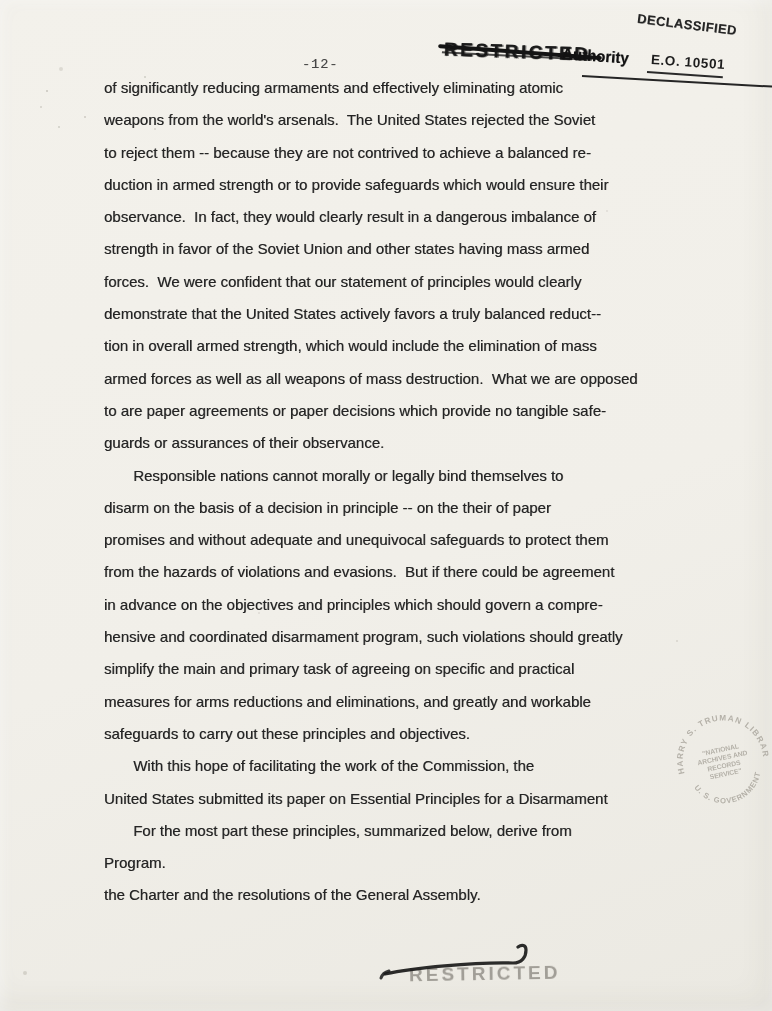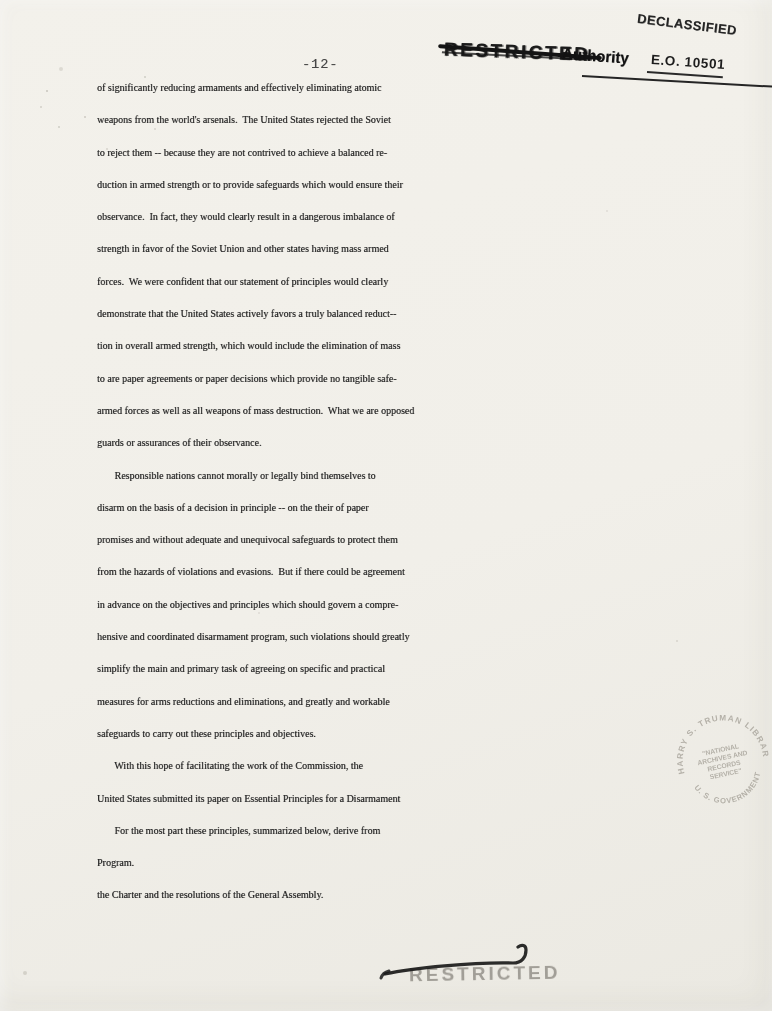--- a/index.html
+++ b/index.html
@@ -76,23 +76,23 @@
   .authority-underline{
     position:absolute;left:647px;top:71px;width:76px;height:2.2px;
     background:#2a2a2a;transform:rotate(4deg);transform-origin:left center;
   }
   .stamp-border-line{
     position:absolute;left:582px;top:75px;width:210px;height:2.4px;
     background:#252525;transform:rotate(3.2deg);transform-origin:left center;
   }
   
   .doc-lines{
-    position:absolute;left:97px;top:72px;width:666px;
-    font-family:Liberation Serif, serif;
-    font-size:10px;color:#242424;
+    position:absolute;left:104px;top:72px;width:666px;
+    font-family:Liberation Sans, sans-serif;
+    font-size:15px;color:#242424;
   }
   .tline{
     white-space:pre;height:32.3px;line-height:32.3px;
     text-shadow:.5px 0 0 rgba(25,25,25,.5);
   }
   
   .seal{
     position:absolute;left:672px;top:710px;width:102px;height:102px;
     transform:rotate(-12deg);
     opacity:.8;
@@ -137,22 +137,22 @@
   <div class="doc-lines">
       <div class="tline">of significantly reducing armaments and effectively eliminating atomic</div>
       <div class="tline">weapons from the world's arsenals.  The United States rejected the Soviet</div>
       <div class="tline">to reject them -- because they are not contrived to achieve a balanced re-</div>
       <div class="tline">duction in armed strength or to provide safeguards which would ensure their</div>
       <div class="tline">observance.  In fact, they would clearly result in a dangerous imbalance of</div>
       <div class="tline">strength in favor of the Soviet Union and other states having mass armed</div>
       <div class="tline">forces.  We were confident that our statement of principles would clearly</div>
       <div class="tline">demonstrate that the United States actively favors a truly balanced reduct--</div>
       <div class="tline">tion in overall armed strength, which would include the elimination of mass</div>
+      <div class="tline">armed forces as well as all weapons of mass destruction.  What we are opposed</div>
       <div class="tline">to are paper agreements or paper decisions which provide no tangible safe-</div>
-      <div class="tline">armed forces as well as all weapons of mass destruction.  What we are opposed</div>
       <div class="tline">guards or assurances of their observance.</div>
       <div class="tline">       Responsible nations cannot morally or legally bind themselves to</div>
       <div class="tline">disarm on the basis of a decision in principle -- on the their of paper</div>
       <div class="tline">promises and without adequate and unequivocal safeguards to protect them</div>
       <div class="tline">from the hazards of violations and evasions.  But if there could be agreement</div>
       <div class="tline">in advance on the objectives and principles which should govern a compre-</div>
       <div class="tline">hensive and coordinated disarmament program, such violations should greatly</div>
       <div class="tline">simplify the main and primary task of agreeing on specific and practical</div>
       <div class="tline">measures for arms reductions and eliminations, and greatly and workable</div>
       <div class="tline">safeguards to carry out these principles and objectives.</div>

